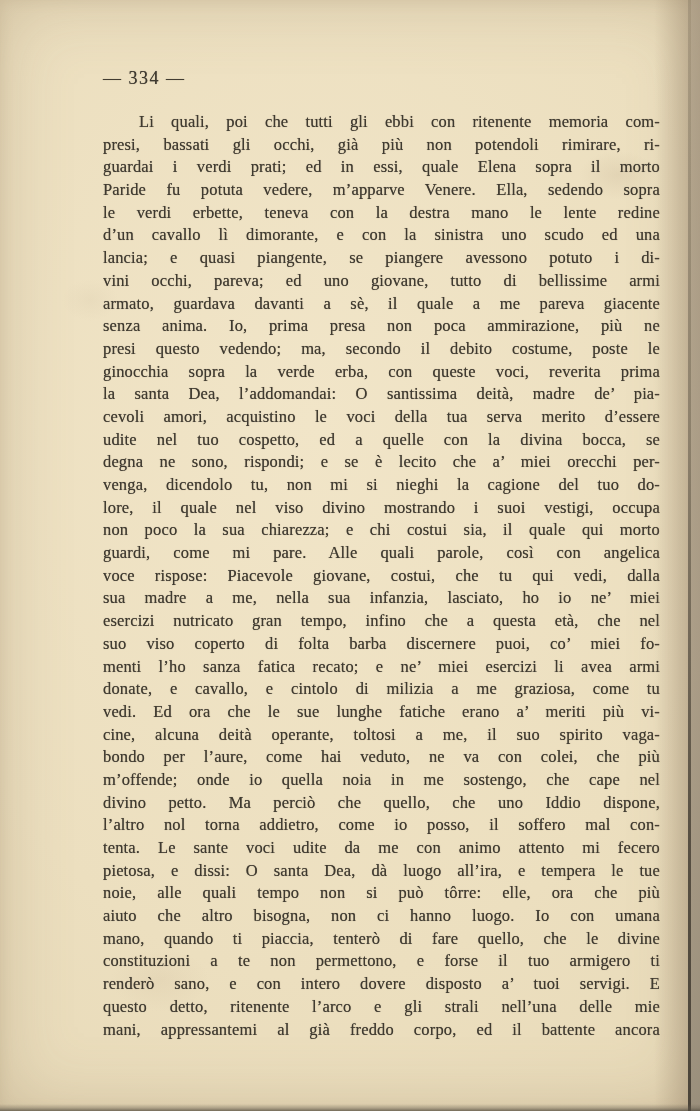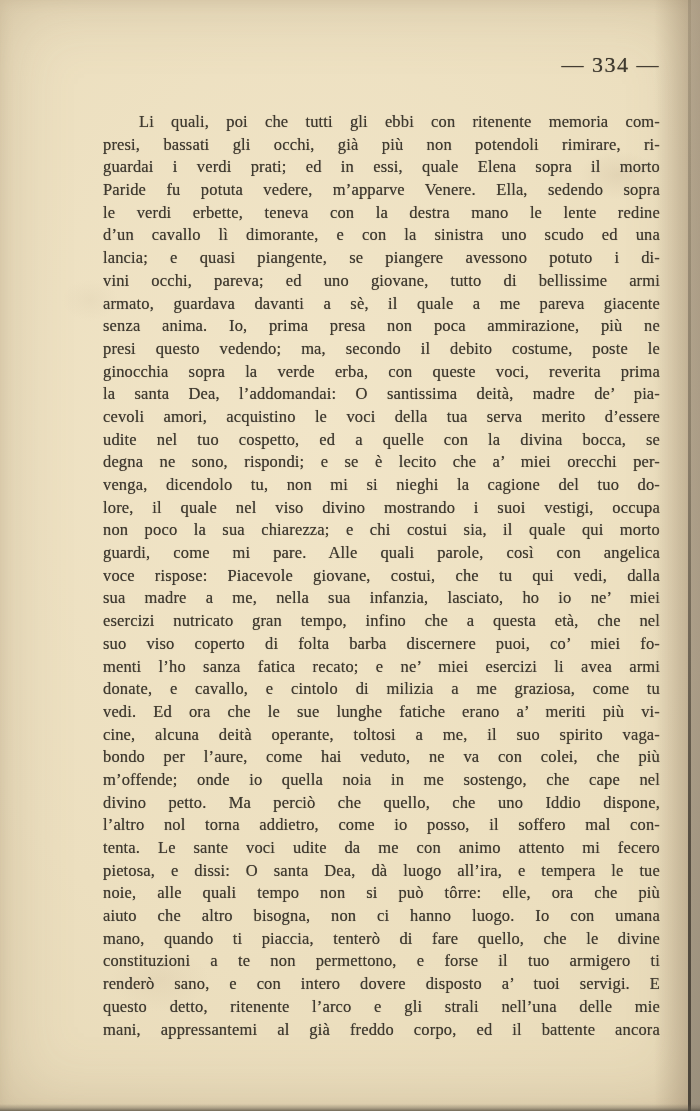--- a/index.html
+++ b/index.html
@@ -67,25 +67,25 @@
     bottom: 0;
     width: 100%;
     height: 7px;
     background: linear-gradient(to bottom,
       rgba(110,100,84,0.00) 0%,
       rgba(100,92,78,0.35) 55%,
       rgba(82,76,64,0.75) 100%);
   }
   .page-number {
     position: absolute;
-    top: 52px;
+    top: 68px;
     left: 103px;
     width: 557px;
-    text-align: right;
-    font-size: 22px;
+    text-align: left;
+    font-size: 18px;
     letter-spacing: 1.5px;
     color: var(--ink, #3f3a30);
     text-shadow: 0 0 0.7px rgba(62,56,46,0.75);
   }
   .text-block {
     position: absolute;
     top: 111px;
     left: 103px;
     width: 557px;
     font-size: 16.5px;

